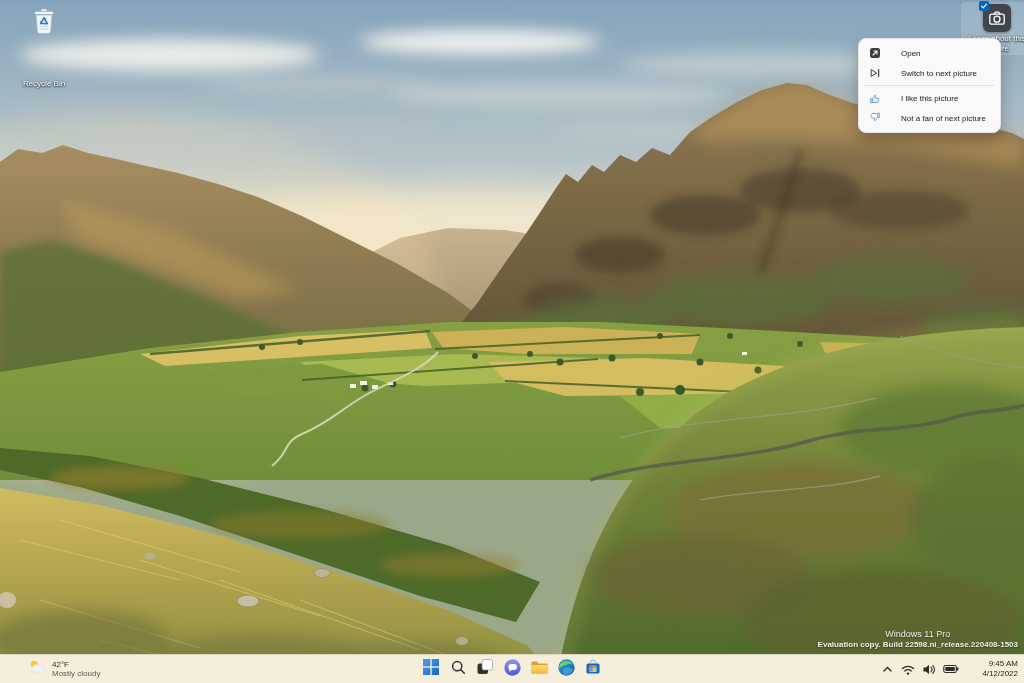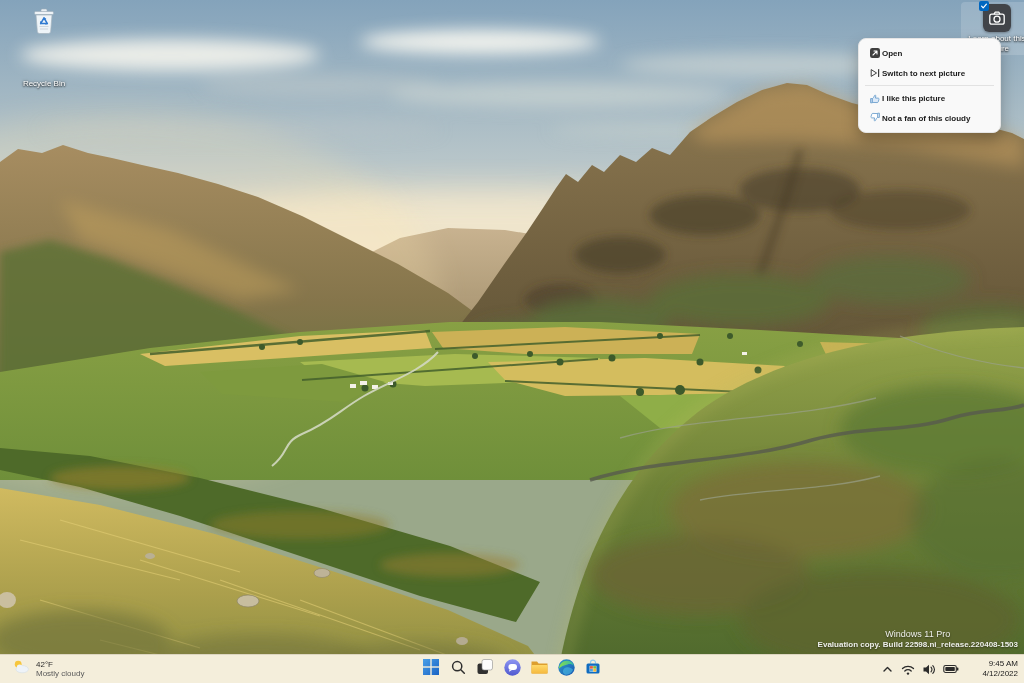--- a/index.html
+++ b/index.html
@@ -15,35 +15,35 @@
   #recycle-bin{left:8px;top:6px;gap:37px;}
   #spotlight-cell{left:961px;top:2px;background:rgba(255,255,255,.16);border-radius:4px;padding:2px 0;}
   .spotlight-btn{position:relative;width:28px;height:28px;background:rgba(52,52,56,.88);border-radius:6px;
     display:flex;align-items:center;justify-content:center;box-shadow:0 1px 3px rgba(0,0,0,.35);}
   .check-badge{position:absolute;left:-4px;top:-3px;width:10px;height:10px;background:#0067c0;border-radius:2px;
     display:flex;align-items:center;justify-content:center;}
 
   
   .context-menu{position:absolute;left:858px;top:38px;width:133px;background:#f9f9f9;border:1px solid #e5e5e5;
     border-radius:8px;box-shadow:0 8px 16px rgba(0,0,0,.26);padding:4px;z-index:50;}
-  .menu-item{display:flex;align-items:center;gap:1px;height:20px;padding:0 6px;border-radius:4px;
-    font-size:8px;color:#1a1a1a;white-space:nowrap;font-weight:bold;}
+  .menu-item{display:flex;align-items:center;gap:20px;height:20px;padding:0 6px;border-radius:4px;
+    font-size:8px;color:#1a1a1a;white-space:nowrap;}
   .menu-sep{height:1px;background:#e2e2e2;margin:2px 2px;}
   .mi-icon{width:12px;height:12px;flex:0 0 12px;display:flex;align-items:center;justify-content:center;}
 
   
   .watermark{position:absolute;right:6px;bottom:33px;text-align:center;color:rgba(255,255,255,.9);
     text-shadow:0 1px 2px rgba(0,0,0,.5);z-index:20;}
   .wm1{font-size:9px;line-height:11px;}
   .wm2{font-size:8px;line-height:10px;font-weight:bold;}
 
   
   .taskbar{position:absolute;left:0;right:0;bottom:0;height:28px;background:#f4eedb;
     border-top:1px solid rgba(110,100,70,.18);z-index:40;}
-  .weather{position:absolute;left:0;top:0;height:100%;display:flex;align-items:center;gap:6px;padding:0 12px;border-radius:4px;}
+  .weather{position:absolute;left:0;top:0;height:100%;display:flex;align-items:center;gap:6px;padding:0 28px;border-radius:4px;}
   .weather-text{font-size:8px;line-height:9.5px;}
   .weather-temp{color:#2b2b2b;}
   .weather-cond{color:#5a5a5a;}
   .tb-center{position:absolute;left:50%;transform:translateX(-50%);top:2px;display:flex;gap:3px;}
   .tb-btn{width:24px;height:24px;border-radius:4px;display:flex;align-items:center;justify-content:center;}
   .tray{position:absolute;right:6px;top:0;height:100%;display:flex;align-items:center;gap:7px;}
   .tray-icon{display:flex;align-items:center;justify-content:center;}
   .clock{text-align:right;font-size:8px;line-height:10px;color:#1b1b1b;margin-left:16px;}
 </style>
 </head>
@@ -284,21 +284,21 @@
   </div>
   <div class="menu-item">
     <span class="mi-icon">
       <svg width="12" height="12" viewBox="0 0 12 12">
         <g transform="rotate(180 6 6)">
           <path d="M1.6 6.6 h1.7 v4.2 H1.6 z" fill="#fff" stroke="#5d96c8" stroke-width=".8"></path>
           <path d="M3.3 10.4 V6.8 c1-.7 1.8-1.9 2.2-3.2 c.2-.7 1.3-.6 1.3.2 l-.3 2.3 h2.6 c.6 0 1.1.6.9 1.2 l-.8 2.6 c-.1.4-.5.7-1 .7 z" fill="#fff" stroke="#5d96c8" stroke-width=".8" stroke-linejoin="round"></path>
         </g>
       </svg>
     </span>
-    <span>Not a fan of this cloudy</span>
+    <span>Not a fan of next picture</span>
   </div>
 </div>
 
 <div class="watermark">
   <div class="wm1">Windows 11 Pro</div>
   <div class="wm2">Evaluation copy. Build 22598.ni_release.220408-1503</div>
 </div>
 
 <div class="taskbar">
 

